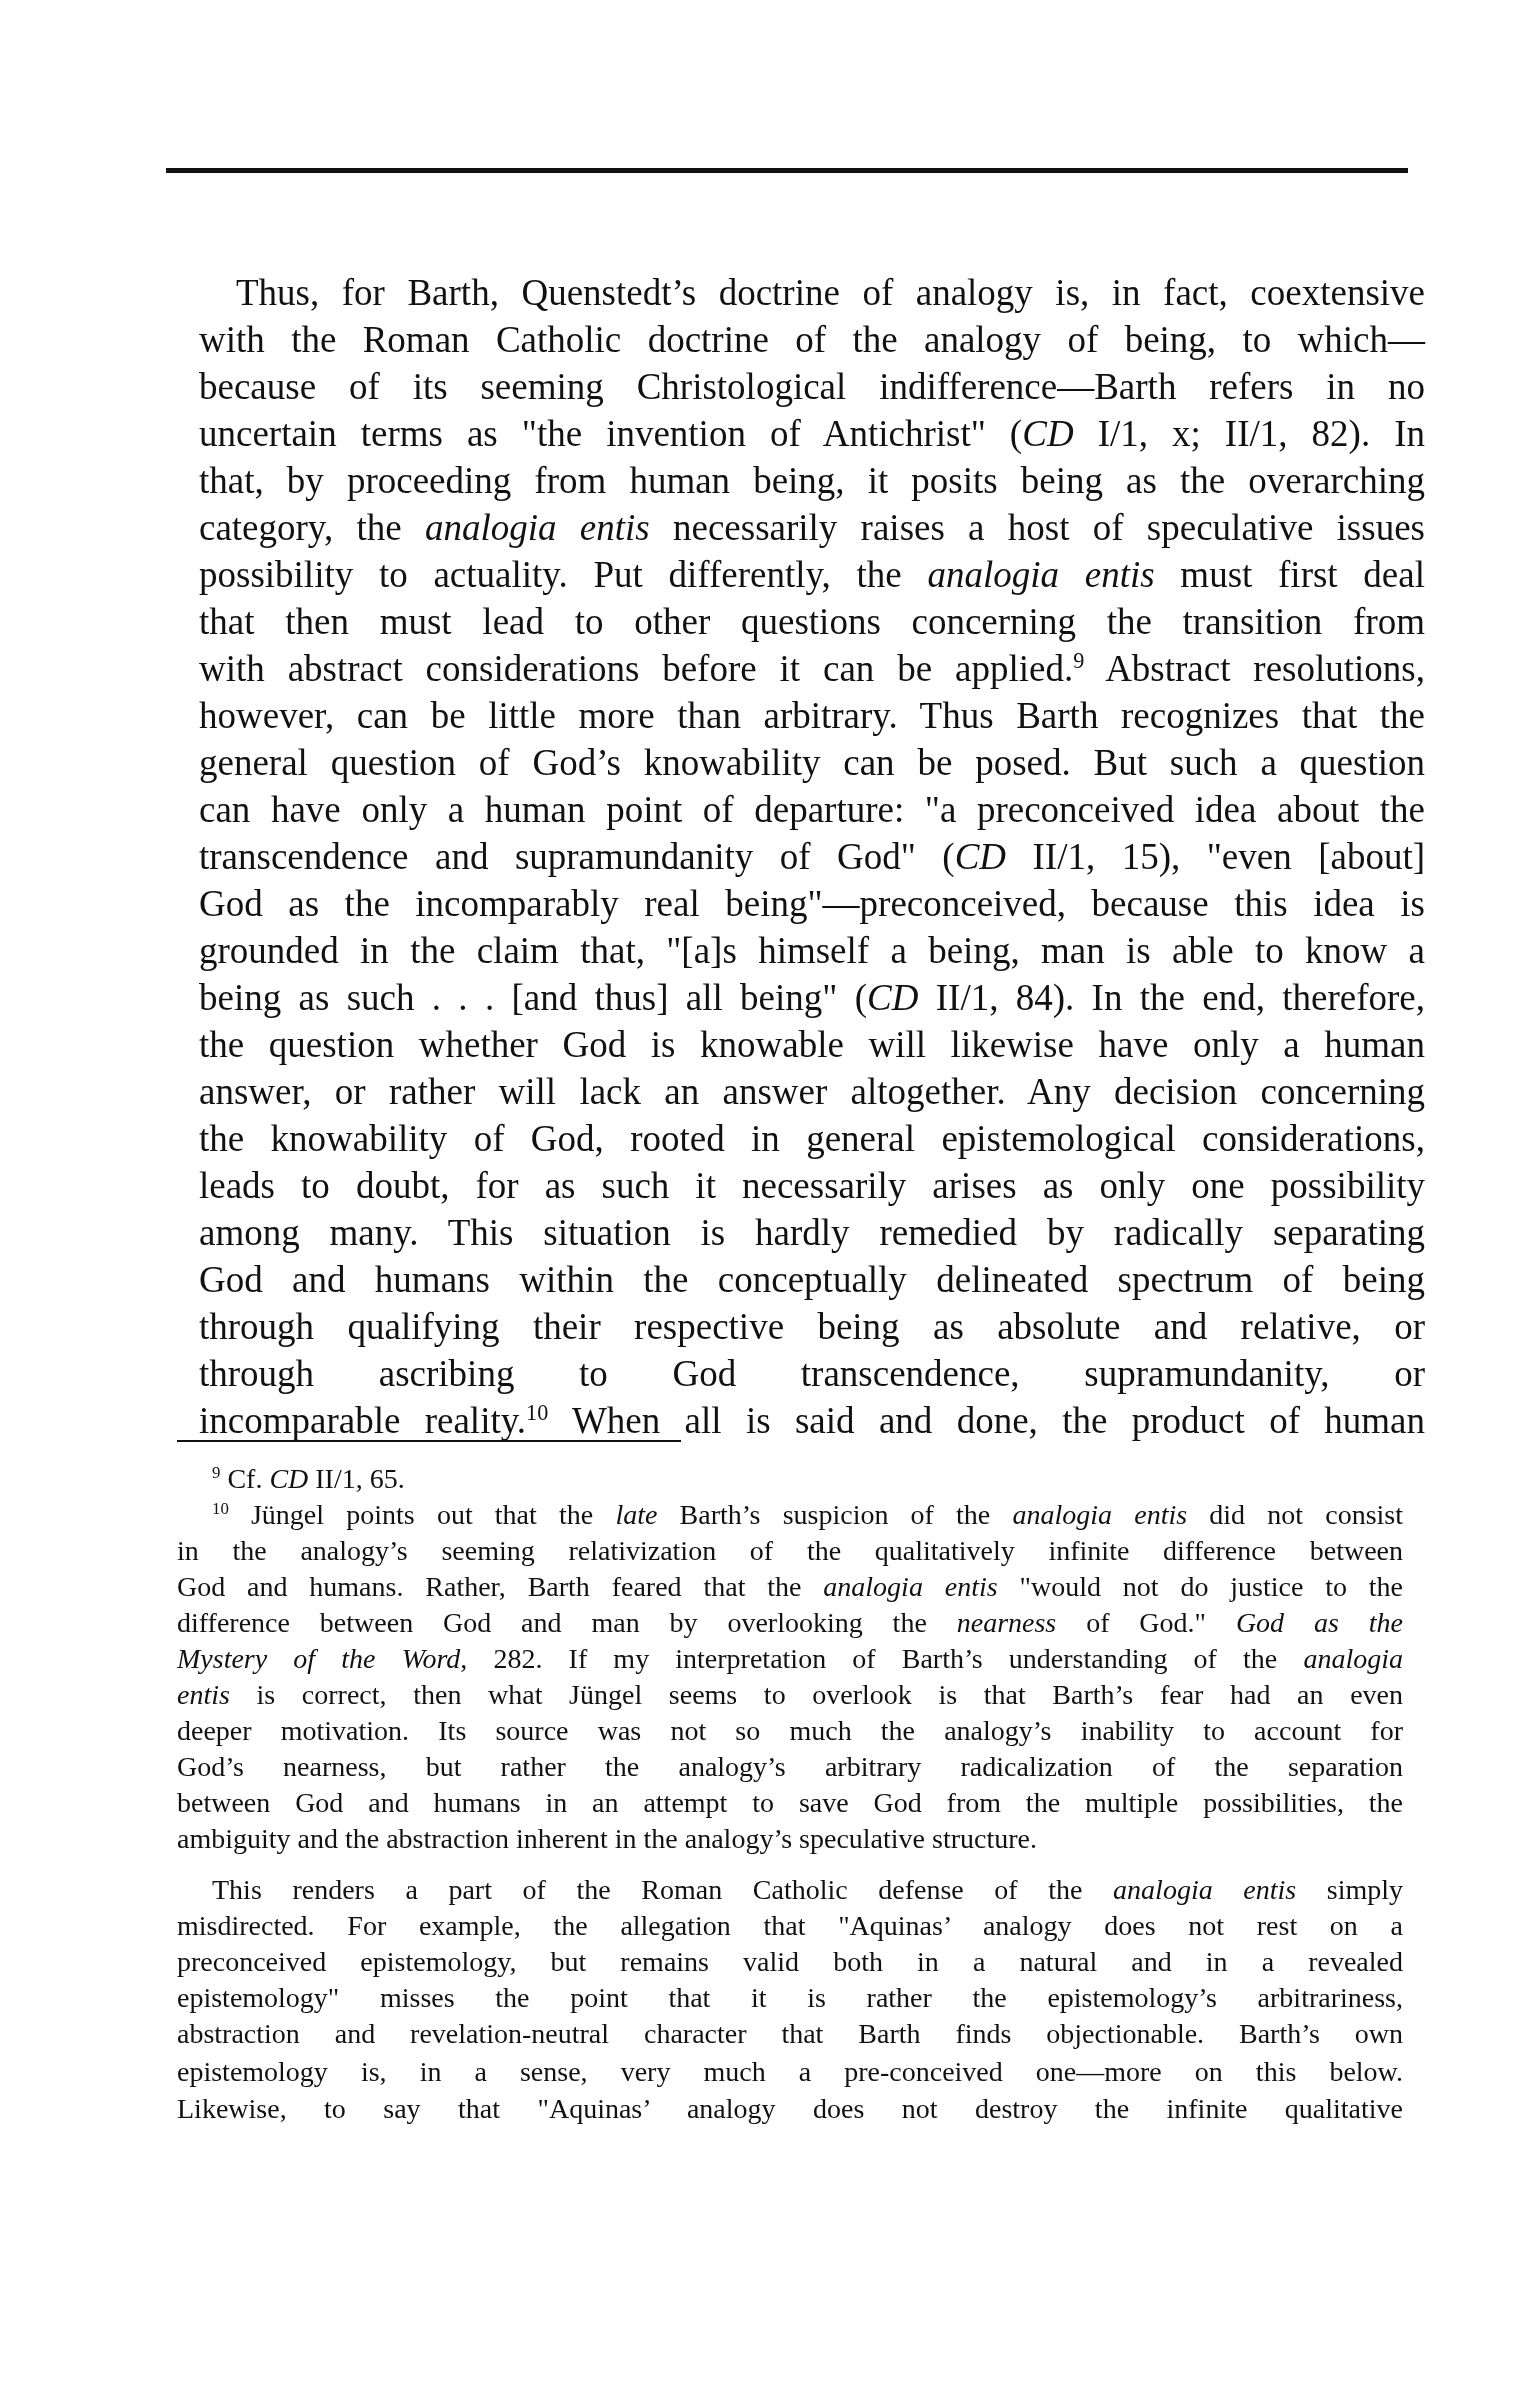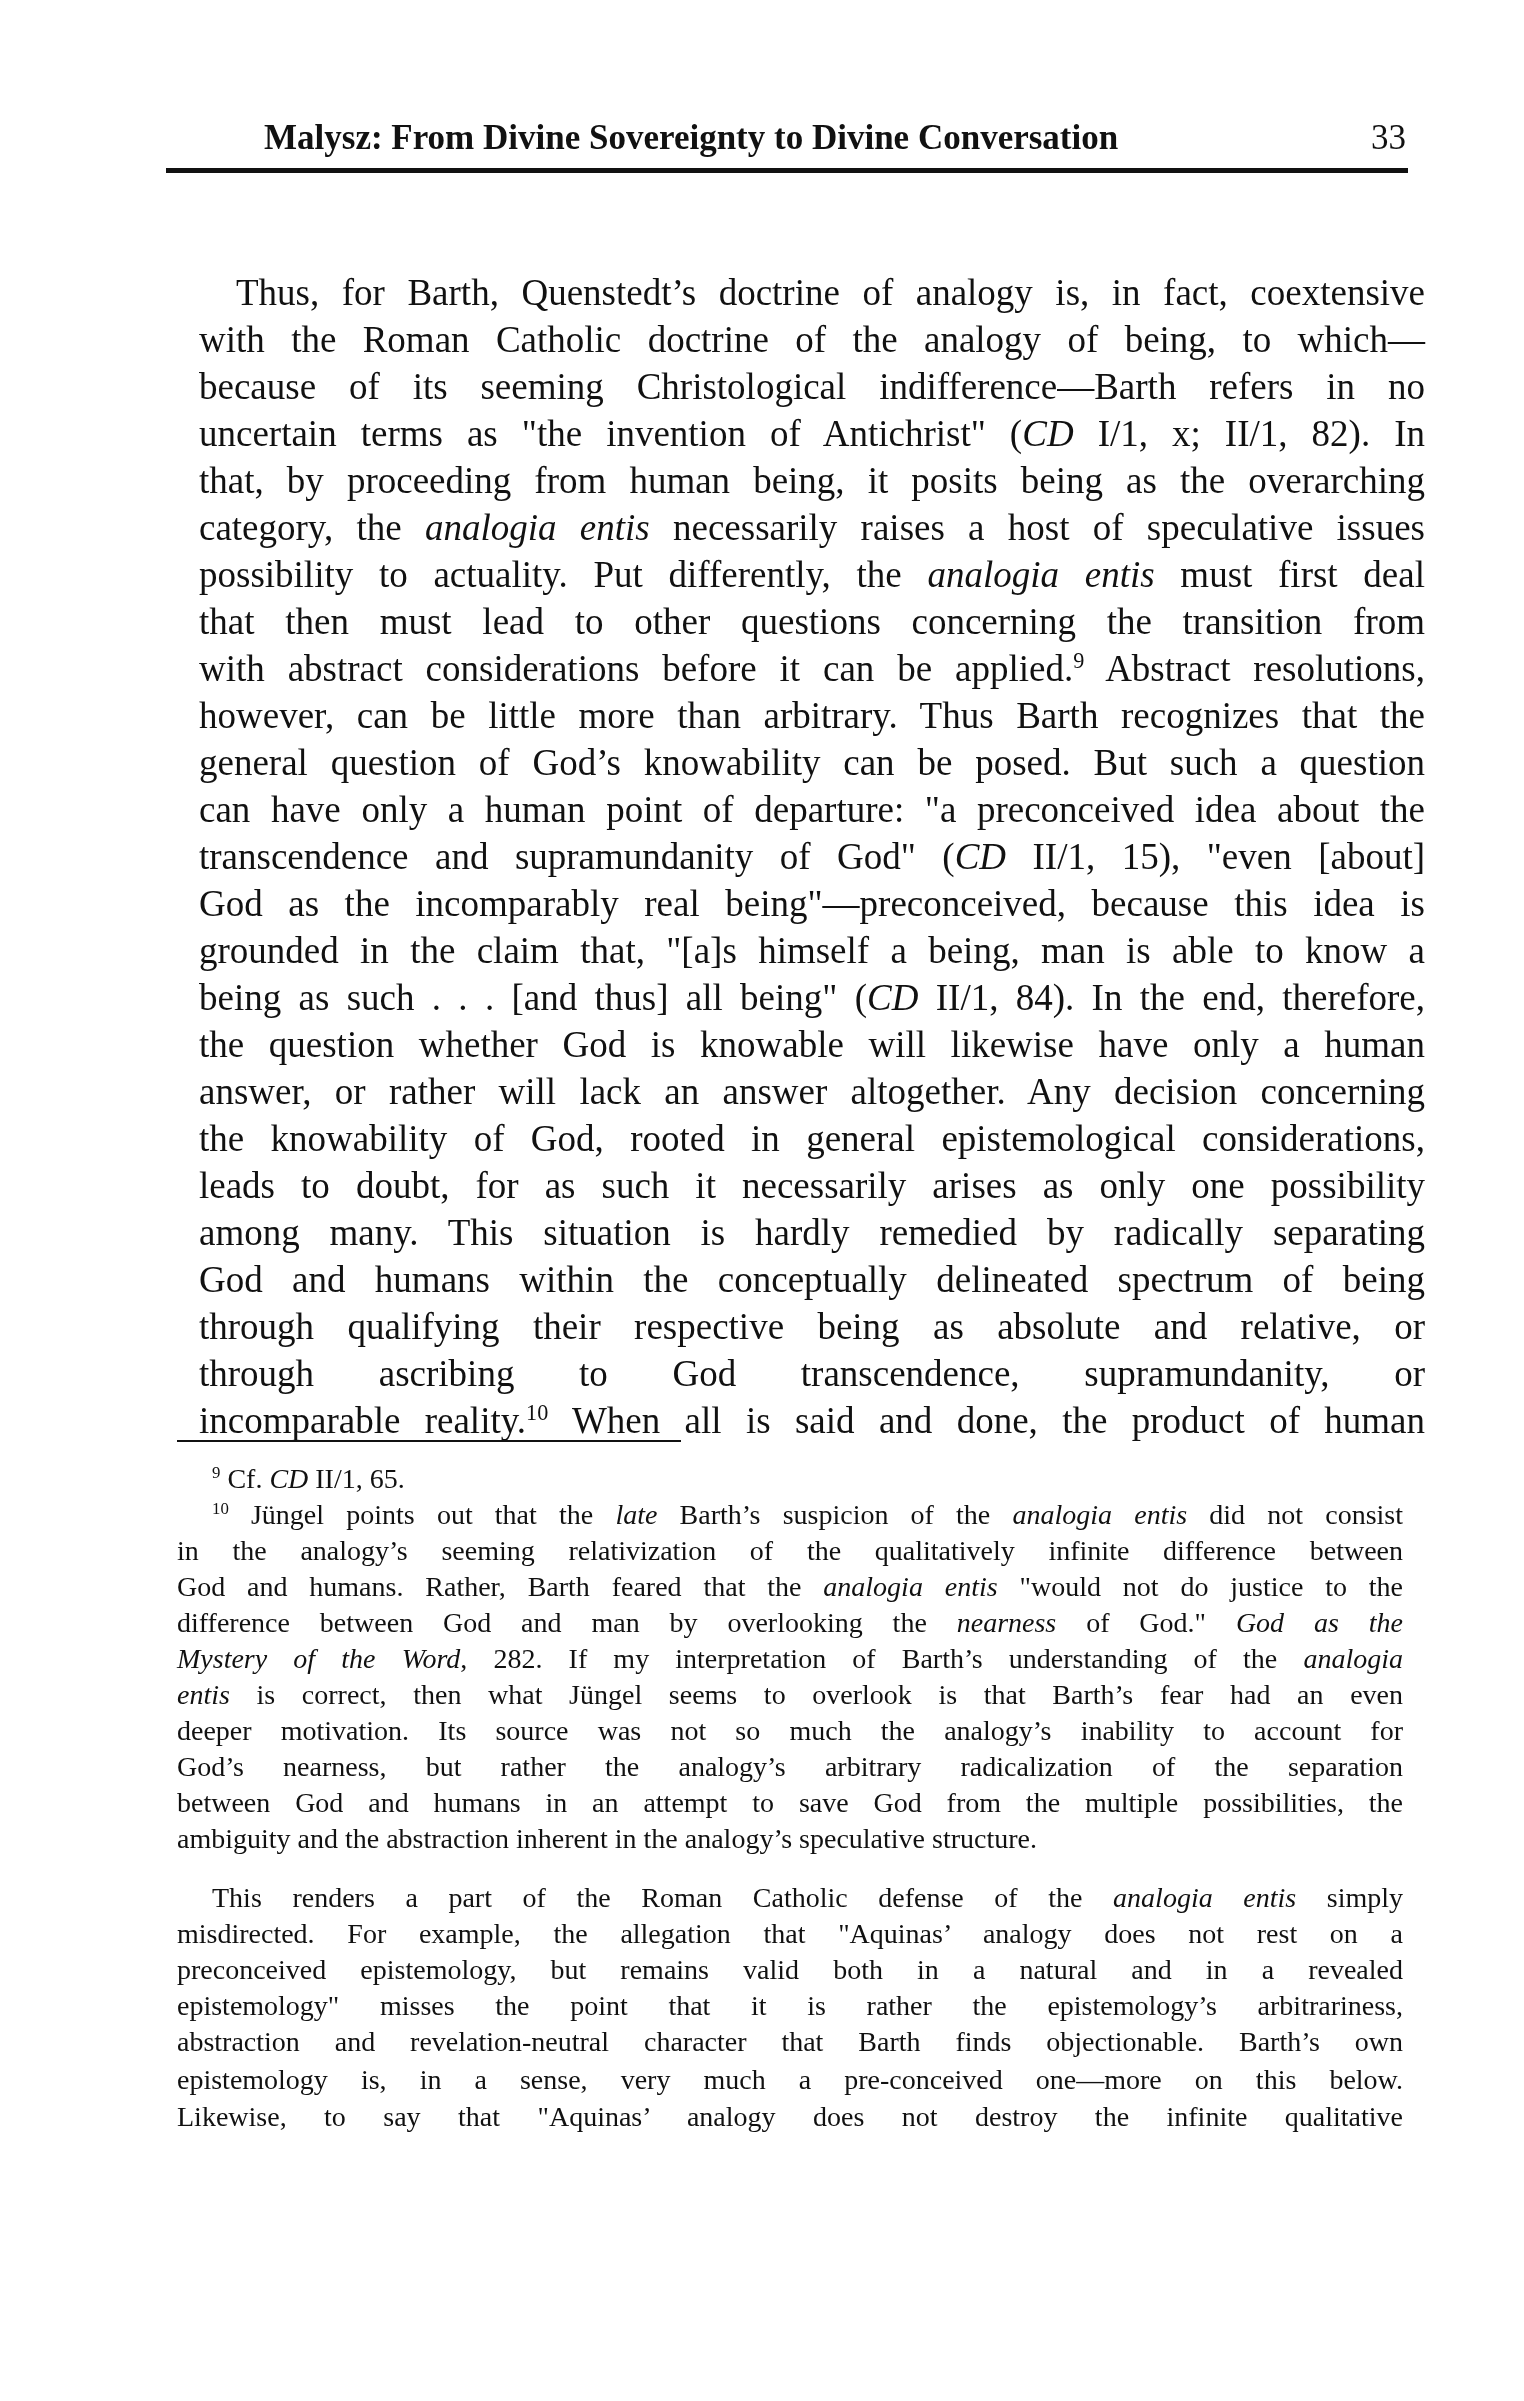--- a/index.html
+++ b/index.html
@@ -19,33 +19,29 @@
   .line { display: block; height: 47px; white-space: nowrap; text-align: justify; text-align-last: justify; }
   .line.indent { padding-left: 37px; }
   .fn-rule { position: absolute; left: 177px; width: 504px; top: 1440px; height: 1.8px; background: #111; }
   .footnotes {
     position: absolute; left: 177px; width: 1226px; top: 1461px;
     font-family: "Liberation Serif", "DejaVu Serif", serif; font-size: 28px; line-height: 36px;
   }
   .fline { display: block; height: 36px; white-space: nowrap; text-align: justify; text-align-last: justify; }
   .fline.last { text-align-last: left; }
   .fline.indent { padding-left: 35px; }
-  .fline.para-gap { margin-top: 23px; }
+  .fline.para-gap { margin-top: 15px; }
   .fline.big { font-size: 28px; height: 39px; line-height: 39px; }
   sup { font-size: 60%; line-height: 0; vertical-align: 0.6em; }
   i { font-style: italic; }
 </style>
 </head>
 <body>
 
 <div class="page">
-  <div class="running-head">
-    <span class="title">Malysz: From Divine Sovereignty to Divine Conversation</span>
-    <span class="pageno">33</span>
-  </div>
   <div class="head-rule"></div>
 
   <div class="body-text" id="body-text">
       <span class="line indent"><span>Thus, for Barth, Quenstedt’s doctrine of analogy is, in fact, coextensive</span></span>
       <span class="line"><span>with the Roman Catholic doctrine of the analogy of being, to which—</span></span>
       <span class="line"><span>because of its seeming Christological indifference—Barth refers in no</span></span>
       <span class="line"><span>uncertain terms as "the invention of Antichrist" (</span><i>CD</i><span> I/1, x; II/1, 82). In</span></span>
       <span class="line"><span>that, by proceeding from human being, it posits being as the overarching</span></span>
       <span class="line"><span>category, the </span><i>analogia entis</i><span> necessarily raises a host of speculative issues</span></span>
       <span class="line"><span>possibility to actuality. Put differently, the </span><i>analogia entis</i><span> must first deal</span></span>

